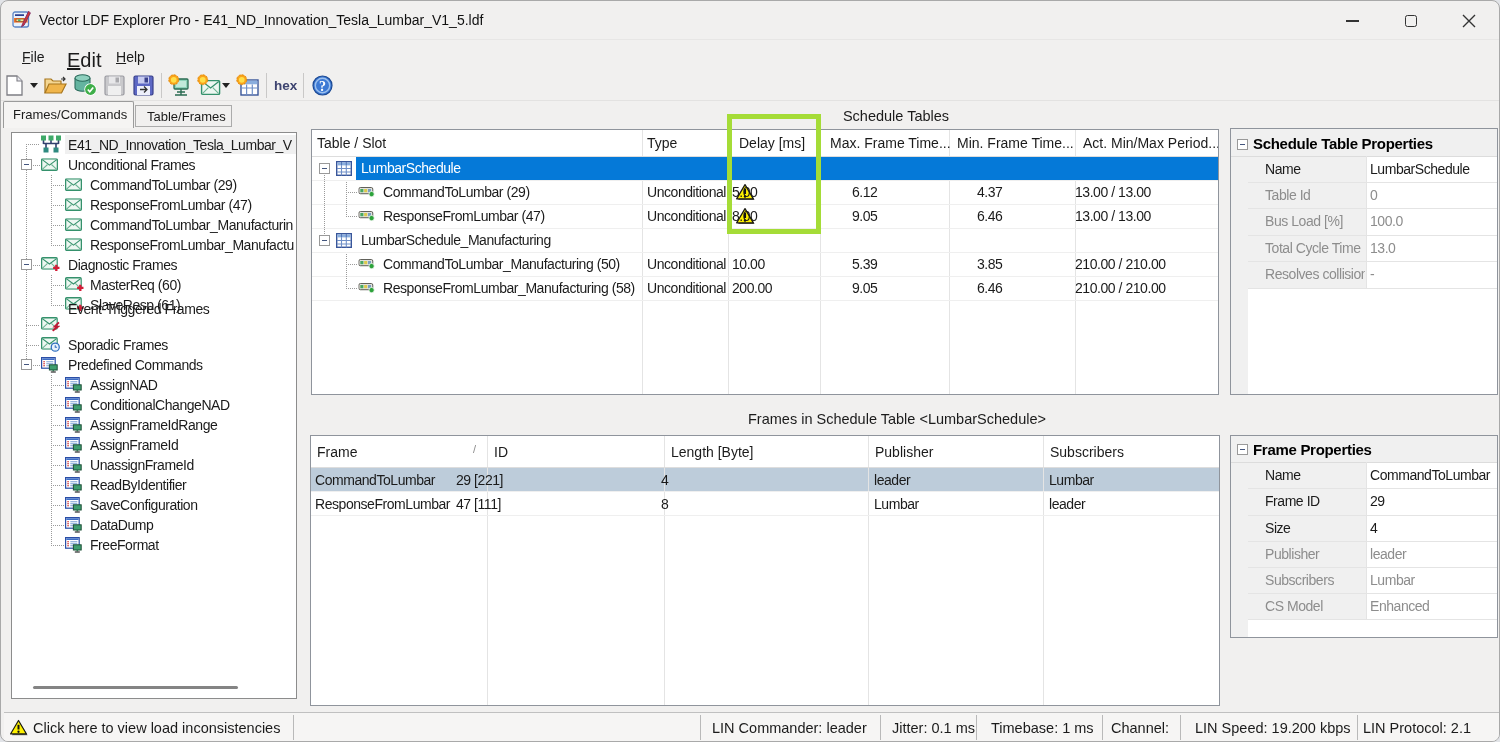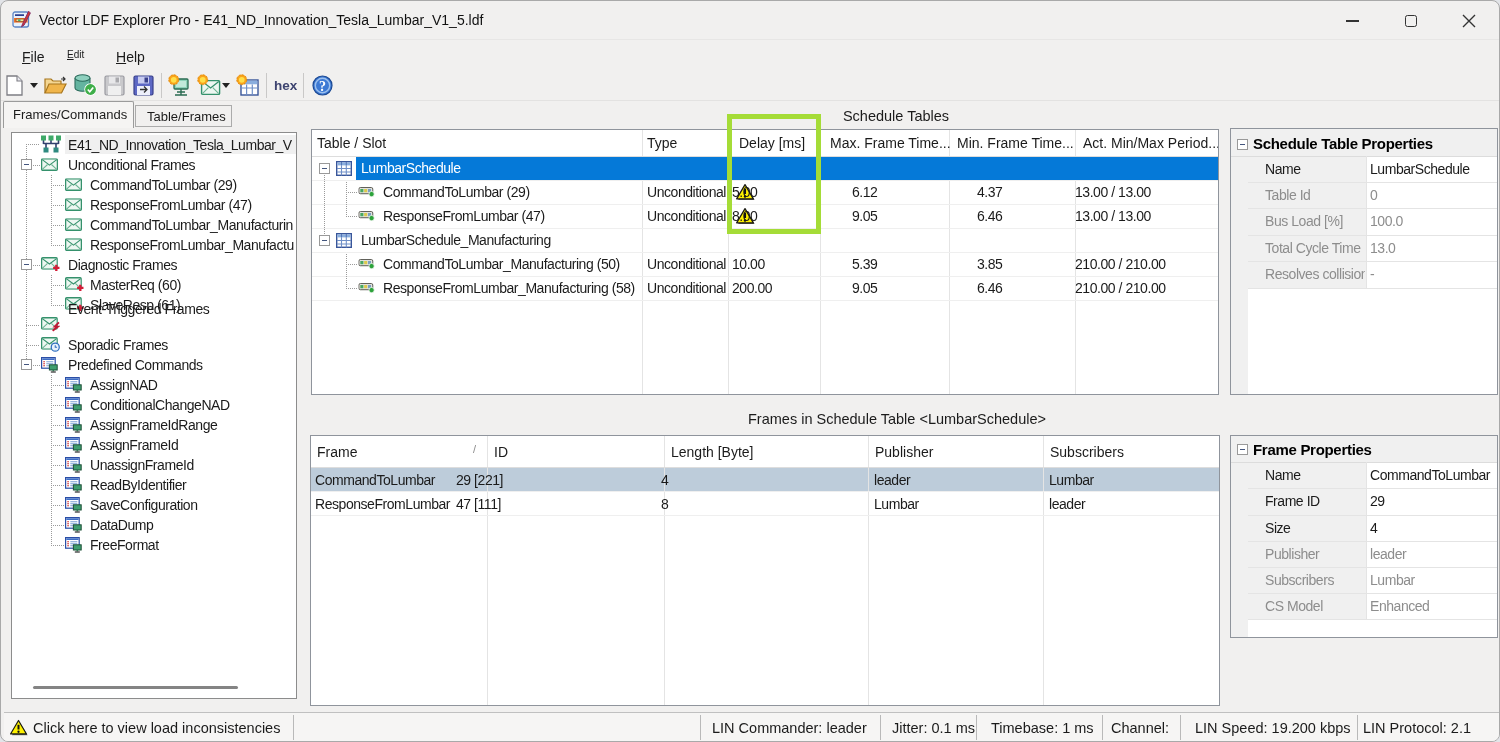--- a/index.html
+++ b/index.html
@@ -96,21 +96,21 @@
 </svg>
 <div class="t" style="left:38px;top:12px;color:#111">Vector LDF Explorer Pro - E41_ND_Innovation_Tesla_Lumbar_V1_5.ldf</div>
 <div class="a" style="left:1345px;top:19px;width:13px;height:1.5px;background:#333"></div>
 <div class="a" style="left:1404px;top:13.5px;width:12px;height:12px;border:1.4px solid #333;border-radius:2.5px"></div>
 <svg class="a" style="left:1461px;top:13px" width="14" height="14" viewBox="0 0 14 14">
       <path d="M1 1 L13 13 M13 1 L1 13" stroke="#333" stroke-width="1.4"></path>
     </svg>
 
 <div class="a" style="left:0;top:38px;width:1498px;height:1px;background:#e7e6e5"></div>
 <div class="t" style="left:21px;top:49px;font-size:14px"><u>F</u>ile</div>
-<div class="t" style="left:66px;top:49px;font-size:10px"><u>E</u>dit</div>
+<div class="t" style="left:66px;top:49px;font-size:20px"><u>E</u>dit</div>
 <div class="t" style="left:115px;top:49px;font-size:14px"><u>H</u>elp</div>
 
 <div id="toolbar">
 <svg class="a" style="left:5px;top:74px" width="18" height="21" viewBox="0 0 18 21">
 <path d="M1 1 h10 l5 5 v14 h-15 z" fill="#fff" stroke="#7d7d84" stroke-width="1.3"></path>
 <path d="M11 1 v5 h5" fill="#e8e8ee" stroke="#7d7d84" stroke-width="1.1"></path>
 </svg>
 <div class="a" style="left:29px;top:82px;border-left:4px solid transparent;border-right:4px solid transparent;border-top:5px solid #222"></div>
 <svg class="a" style="left:43px;top:74px" width="23" height="20" viewBox="0 0 23 20">
 <path d="M1 18 V4 h6 l2 2 h8 v3" fill="#f4d692" stroke="#a8761e" stroke-width="1.2"></path>

